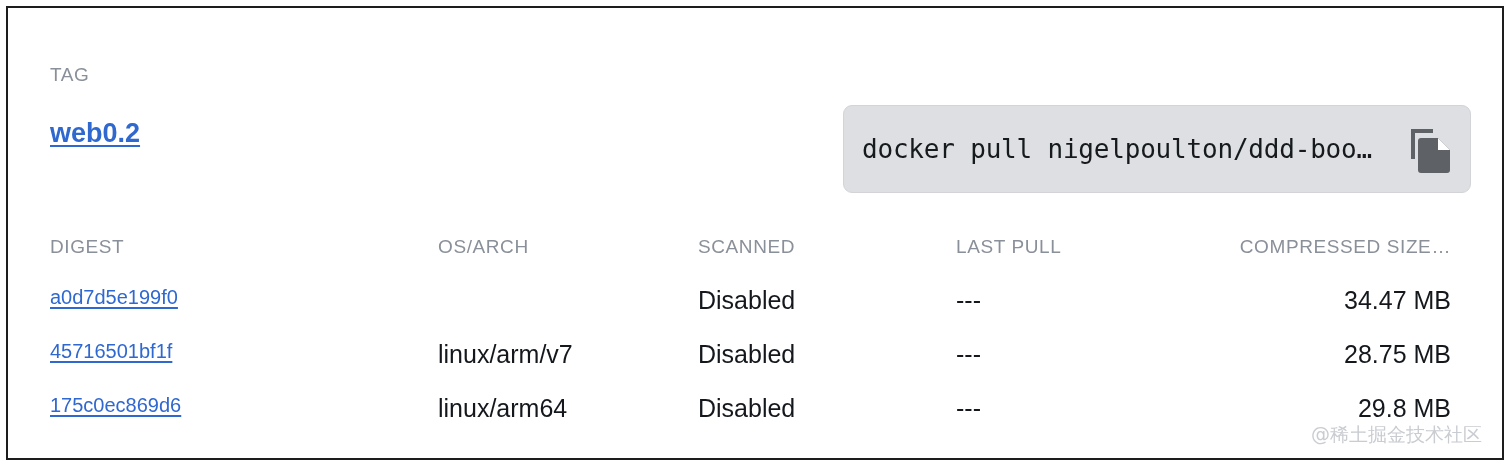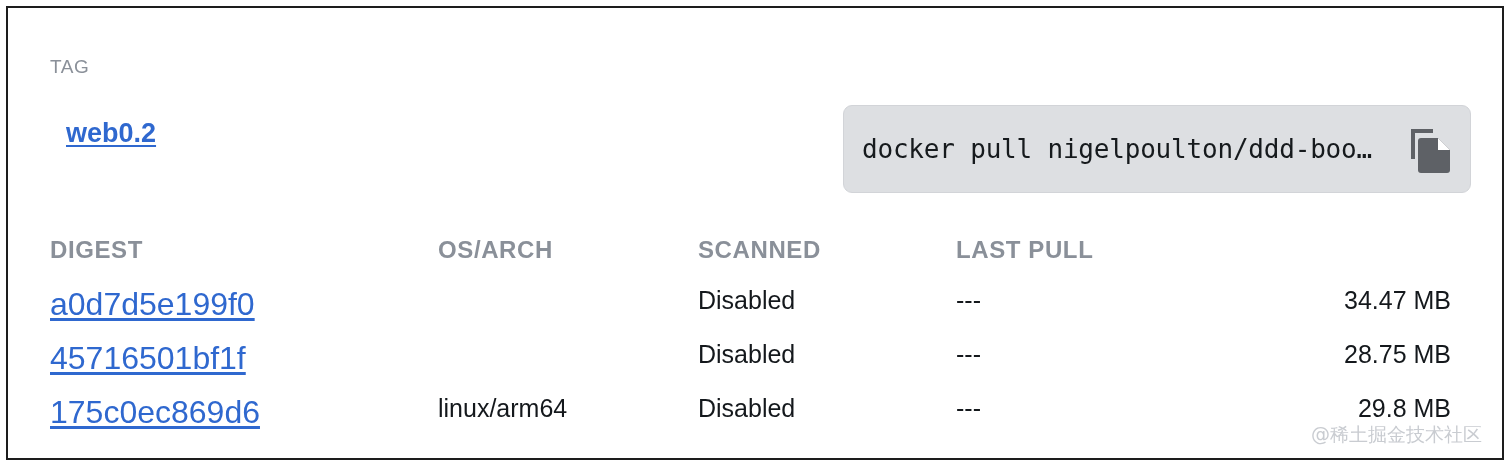--- a/index.html
+++ b/index.html
@@ -24,40 +24,39 @@
     height: 454px;
     box-sizing: border-box;
     background: #ffffff;
     border: 2px solid #1d1d1d;
   }
 
   
   .tag-label {
     position: absolute;
     left: 42px;
-    top: 48px;
+    top: 56px;
     font-size: 19px;
     letter-spacing: 0.6px;
     color: #8a9099;
     font-weight: 400;
     white-space: nowrap;
   }
 
   .tag-name {
     position: absolute;
     left: 42px;
     top: 110px;
     font-size: 27px;
     font-weight: 700;
     color: #2f68cf;
     text-decoration: underline;
     text-underline-offset: 3px;
     white-space: nowrap;
     cursor: pointer;
-    margin-left: 16px;
   }
 
   .pushed-line {
     position: absolute;
     left: 42px;
     top: 162px;
     font-size: 23px;
     color: #111418;
     white-space: nowrap;
   }
@@ -124,34 +123,34 @@
   }
 
   
   .col-digest  { left: 42px;  }
   .col-osarch  { left: 430px; }
   .col-scanned { left: 690px; }
   .col-lastpull{ left: 948px; }
   .col-size    { right: 51px; text-align: right; }
 
   .head-text {
-    font-size: 24px;
+    font-size: 19px;
     letter-spacing: 0.6px;
     color: #8a9099;
-    font-weight: 700;
+    font-weight: 400;
   }
 
   .body-text {
     font-size: 25px;
     color: #14181c;
     font-weight: 400;
   }
 
   .digest-link {
-    font-size: 32px;
+    font-size: 20px;
     color: #2f68cf;
     text-decoration: underline;
     text-underline-offset: 3px;
     cursor: pointer;
   }
 
   
   .watermark {
     position: absolute;
     right: 20px;
@@ -183,31 +182,33 @@
     </span>
   </div>
 
   <div class="table">
 
     <div class="row header">
       <div class="cell col-digest head-text">DIGEST</div>
       <div class="cell col-osarch head-text">OS/ARCH</div>
       <div class="cell col-scanned head-text">SCANNED</div>
       <div class="cell col-lastpull head-text">LAST PULL</div>
+      <div class="cell col-size head-text">COMPRESSED SIZE…</div>
     </div>
 
     <div class="row">
       <a class="cell col-digest digest-link">a0d7d5e199f0</a>
       <div class="cell col-scanned body-text">Disabled</div>
       <div class="cell col-lastpull body-text">---</div>
       <div class="cell col-size body-text">34.47 MB</div>
     </div>
 
     <div class="row">
       <a class="cell col-digest digest-link">45716501bf1f</a>
+      <div class="cell col-osarch body-text">linux/arm/v7</div>
       <div class="cell col-scanned body-text">Disabled</div>
       <div class="cell col-lastpull body-text">---</div>
       <div class="cell col-size body-text">28.75 MB</div>
     </div>
 
     <div class="row">
       <a class="cell col-digest digest-link">175c0ec869d6</a>
       <div class="cell col-osarch body-text">linux/arm64</div>
       <div class="cell col-scanned body-text">Disabled</div>
       <div class="cell col-lastpull body-text">---</div>

